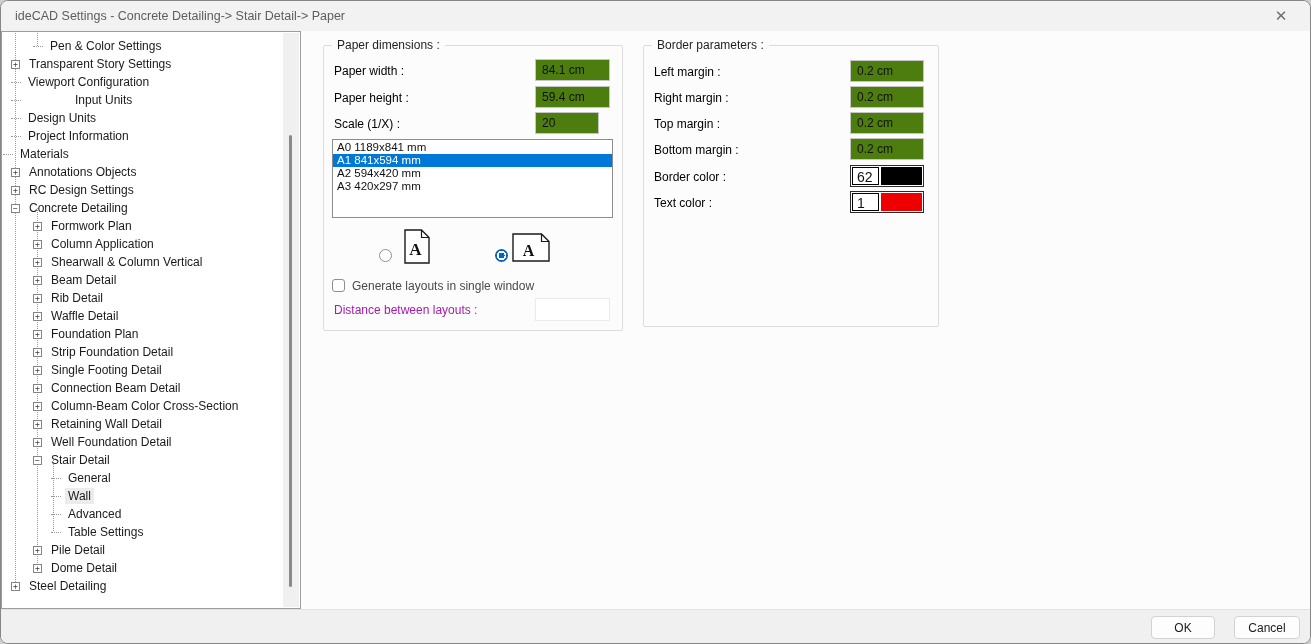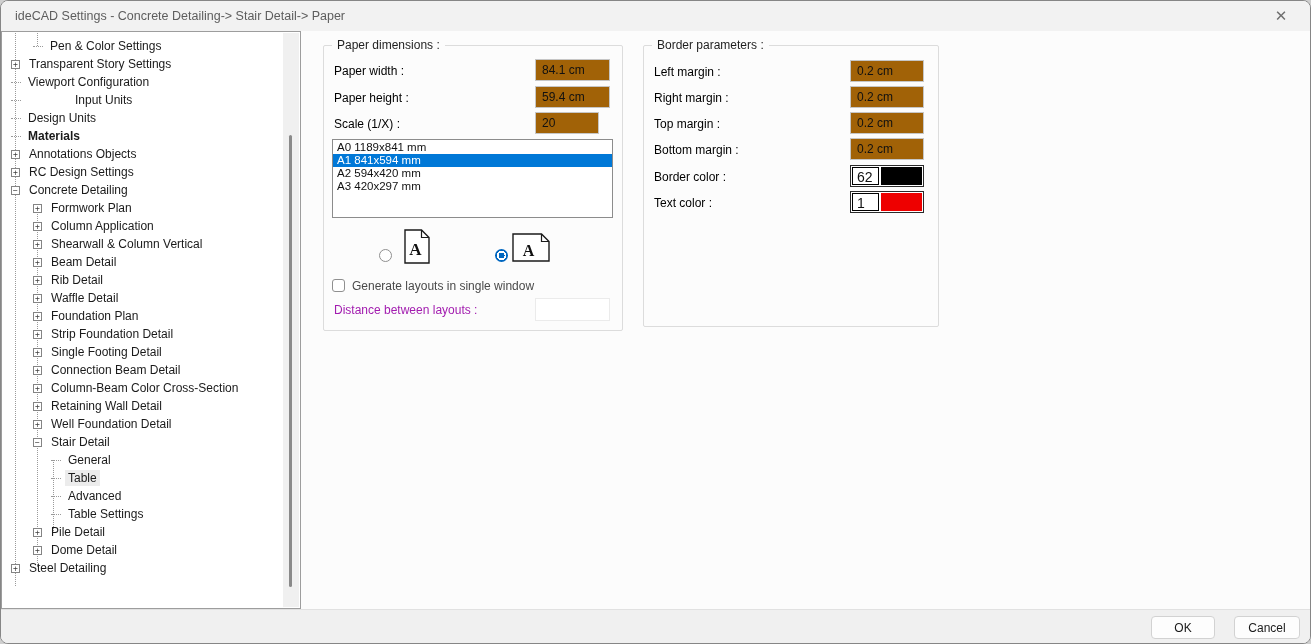--- a/index.html
+++ b/index.html
@@ -72,21 +72,21 @@
   .groupbox > .gb-title {
     position:absolute; top:-8px; left:8px; background:#fcfcfc;
     padding:0 5px; font-size:12px; color:#1e1e1e;
   }
   .gb-paper { left:322px; top:44px; width:300px; height:286px; }
   .gb-border { left:642px; top:44px; width:296px; height:282px; }
 
   .field-label { position:absolute; font-size:12px; color:#000000; white-space:nowrap; }
   .gray-label { color:#a21caf; }
   .tb {
-    position:absolute; height:22px; border:1px solid #c6c6c6; background:#a16207;
+    position:absolute; height:22px; border:1px solid #c6c6c6; background:#4d7c0f;
     font-family:"Liberation Sans", sans-serif; font-size:12px; color:#111;
     padding:0 6px; outline:none;
   }
   .tb:disabled, .tb.disabled { border-color:#ebebeb; background:#fff; }
 
   
   .listbox {
     position:absolute; left:8px; top:93px; width:281px; height:79px;
     border:1px solid #8c8c8c; background:#fff; overflow:hidden; padding-top:1px;
   }
@@ -167,21 +167,25 @@
           <span class="tlabel">Viewport Configuration</span>
         </div>
         <div class="tree-row" style="padding-left: 8px; gap: 47px;">
           <span class="stub"></span>
           <span class="tlabel">Input Units</span>
         </div>
         <div class="tree-row" style="padding-left: 8px;">
           <span class="stub"></span>
           <span class="tlabel">Design Units</span>
         </div>
-        <div class="tree-row" style="padding-left: 8px; font-weight: bold;">
+        <div class="tree-row" style="padding-left: 8px;">
+          <span class="stub"></span>
+          <span class="tlabel">Project Information</span>
+        </div>
+        <div class="tree-row" style="">
           <span class="stub"></span>
           <span class="tlabel">Materials</span>
         </div>
         <div class="tree-row" style="padding-left: 8px;">
           <span class="expander">+</span>
           <span class="tlabel">Annotations Objects</span>
         </div>
         <div class="tree-row" style="padding-left: 8px;">
           <span class="expander">+</span>
           <span class="tlabel">RC Design Settings</span>
@@ -245,21 +249,21 @@
         <div class="tree-row" style="padding-left: 30px;">
           <span class="expander">−</span>
           <span class="tlabel">Stair Detail</span>
         </div>
         <div class="tree-row" style="padding-left: 48px;">
           <span class="stub"></span>
           <span class="tlabel">General</span>
         </div>
         <div class="tree-row selected" style="padding-left: 48px;">
           <span class="stub"></span>
-          <span class="tlabel">Table</span>
+          <span class="tlabel">Wall</span>
         </div>
         <div class="tree-row" style="padding-left: 48px;">
           <span class="stub"></span>
           <span class="tlabel">Advanced</span>
         </div>
         <div class="tree-row" style="padding-left: 48px;">
           <span class="stub"></span>
           <span class="tlabel">Table Settings</span>
         </div>
         <div class="tree-row" style="padding-left: 30px;">

